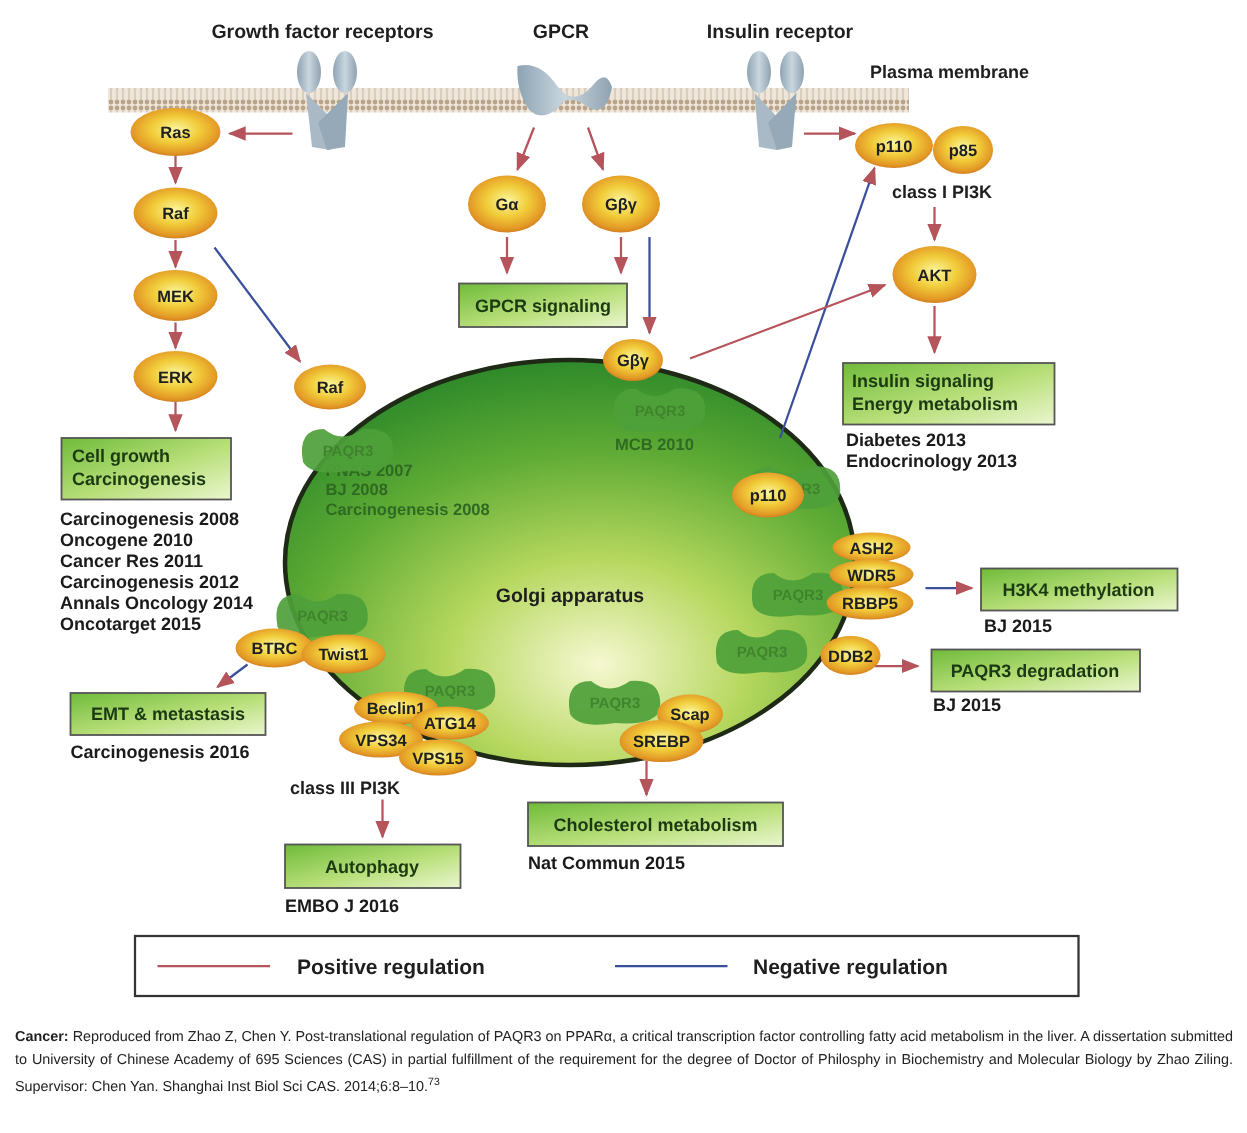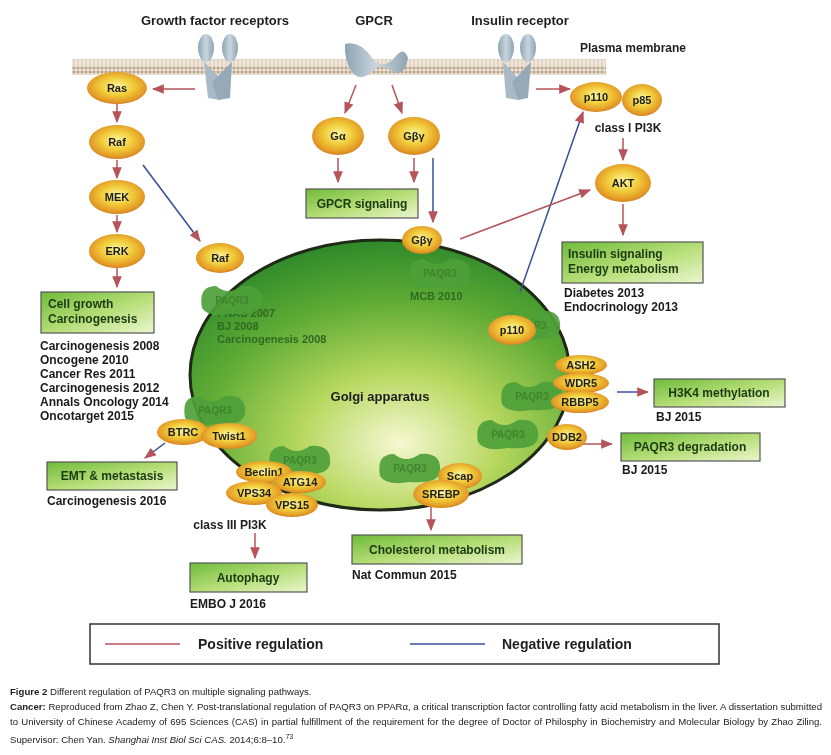--- a/index.html
+++ b/index.html
@@ -6,21 +6,21 @@
   body { width:831px; height:755px; position:relative; overflow:hidden; font-family:"Liberation Sans", sans-serif; }
   #diagram { position:absolute; left:0; top:0; width:831px; height:680px; }
   .lbl { font-family:"Liberation Sans", sans-serif; font-weight:bold; fill:#1e1e1e; }
   .prot-text { font-family:"Liberation Sans", sans-serif; font-weight:bold; fill:#1f1f1f; font-size:11px; }
   .paqr-text { font-family:"Liberation Sans", sans-serif; font-weight:bold; fill:#3c7d2a; font-size:10px; opacity:0.8; }
   .box-text { font-family:"Liberation Sans", sans-serif; font-weight:bold; fill:#1b3a12; font-size:12px; }
   .ref-text { font-family:"Liberation Sans", sans-serif; font-weight:bold; fill:#1a1a1a; font-size:12px; }
   .golgi-ref { font-family:"Liberation Sans", sans-serif; font-weight:bold; fill:#2f6a22; font-size:11px; }
   #caption { position:absolute; left:10px; top:684px; width:812px; font-family:"Liberation Sans", sans-serif; font-size:9.6px; line-height:15px; color:#222; text-align:justify; }
   #caption b { font-weight:bold; }
-  #caption .it { font-style:italic; }
+  #caption .it { }
   #caption sup { font-size:7px; }
 </style>
 </head>
 <body>
 
 <svg id="diagram" viewBox="0 0 831 680" xmlns="http://www.w3.org/2000/svg">
   <defs>
     <radialGradient id="protGrad" cx="50%" cy="45%" r="60%">
       <stop offset="0%" stop-color="#fbf7a0"></stop>
       <stop offset="45%" stop-color="#f1cc3a"></stop>
@@ -307,22 +307,18 @@
     <rect x="90" y="624" width="629" height="40" fill="#ffffff" stroke="#333" stroke-width="1.5"></rect>
     <line x1="105" y1="644" x2="180" y2="644" stroke="#b5545a" stroke-width="1.5"></line>
     <text class="lbl" x="198" y="649" font-size="14">Positive regulation</text>
     <line x1="410" y1="644" x2="485" y2="644" stroke="#3a4f9a" stroke-width="1.5"></line>
     <text class="lbl" x="502" y="649" font-size="14">Negative regulation</text>
   </g>
 </svg>
 
 <div id="caption">
   <div>
-    <b>Figure 2</b>
-    <span>Different regulation of PAQR3 on multiple signaling pathways.</span>
-  </div>
-  <div>
     <b>Cancer:</b>
     <span>Reproduced from Zhao Z, Chen Y. Post-translational regulation of PAQR3 on PPARα, a critical transcription factor controlling fatty acid metabolism in the liver. A dissertation submitted to University of Chinese Academy of 695 Sciences (CAS) in partial fulfillment of the requirement for the degree of Doctor of Philosphy in Biochemistry and Molecular Biology by Zhao Ziling. Supervisor: Chen Yan.</span>
     <span class="it">Shanghai Inst Biol Sci CAS.</span>
     <span>2014;6:8–10.</span><sup>73</sup>
   </div>
 </div>
 
 </body></html>

